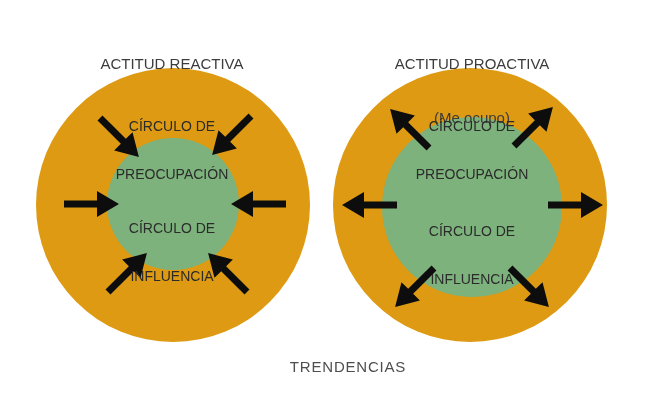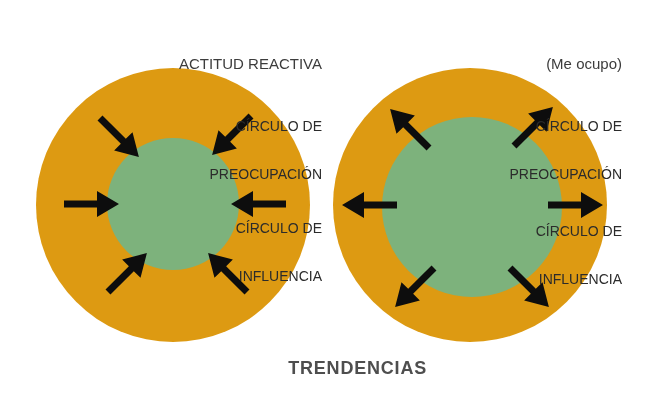--- a/index.html
+++ b/index.html
@@ -15,21 +15,21 @@
     background: #ffffff;
     overflow: hidden;
   }
   .diagram-svg {
     position: absolute;
     left: 0;
     top: 0;
   }
   .txt {
     position: absolute;
-    text-align: right;
+    text-align: center;
     white-space: pre;
   }
   .panel-title {
     width: 300px;
     top: 19px;
     font-size: 15px;
     line-height: 18px;
     color: #3c3c3c;
   }
   .panel-title.left  { left: 22px; }
@@ -45,27 +45,26 @@
   .outer-label.right { left: 322px; }
   .inner-label {
     width: 300px;
     font-size: 14px;
     line-height: 16px;
     color: #2b2b2b;
   }
   .inner-label.left  { left: 22px;  top: 188px; }
   .inner-label.right { left: 322px; top: 191px; }
   .footer-brand {
-    left: 227px;
+    left: 248px;
     top: 358px;
     width: 200px;
-    font-size: 18px;
+    font-size: 15px;
     letter-spacing: 0.8px;
     color: #4e4e4e;
-    font-weight: bold;
   }
 </style>
 </head>
 <body>
 
 <div class="canvas">
 
   <svg class="diagram-svg" width="650" height="411" viewBox="0 0 650 411">
     <defs>
       <g id="arrowShape">
@@ -104,20 +103,21 @@
   <div class="txt outer-label left">
     <div>CÍRCULO DE</div>
     <div>PREOCUPACIÓN</div>
   </div>
   <div class="txt inner-label left">
     <div>CÍRCULO DE</div>
     <div>INFLUENCIA</div>
   </div>
 
   <div class="txt panel-title right">
+    <div>ACTITUD PROACTIVA</div>
     <div>(Me ocupo)</div>
   </div>
   <div class="txt outer-label right">
     <div>CÍRCULO DE</div>
     <div>PREOCUPACIÓN</div>
   </div>
   <div class="txt inner-label right">
     <div>CÍRCULO DE</div>
     <div>INFLUENCIA</div>
   </div>

